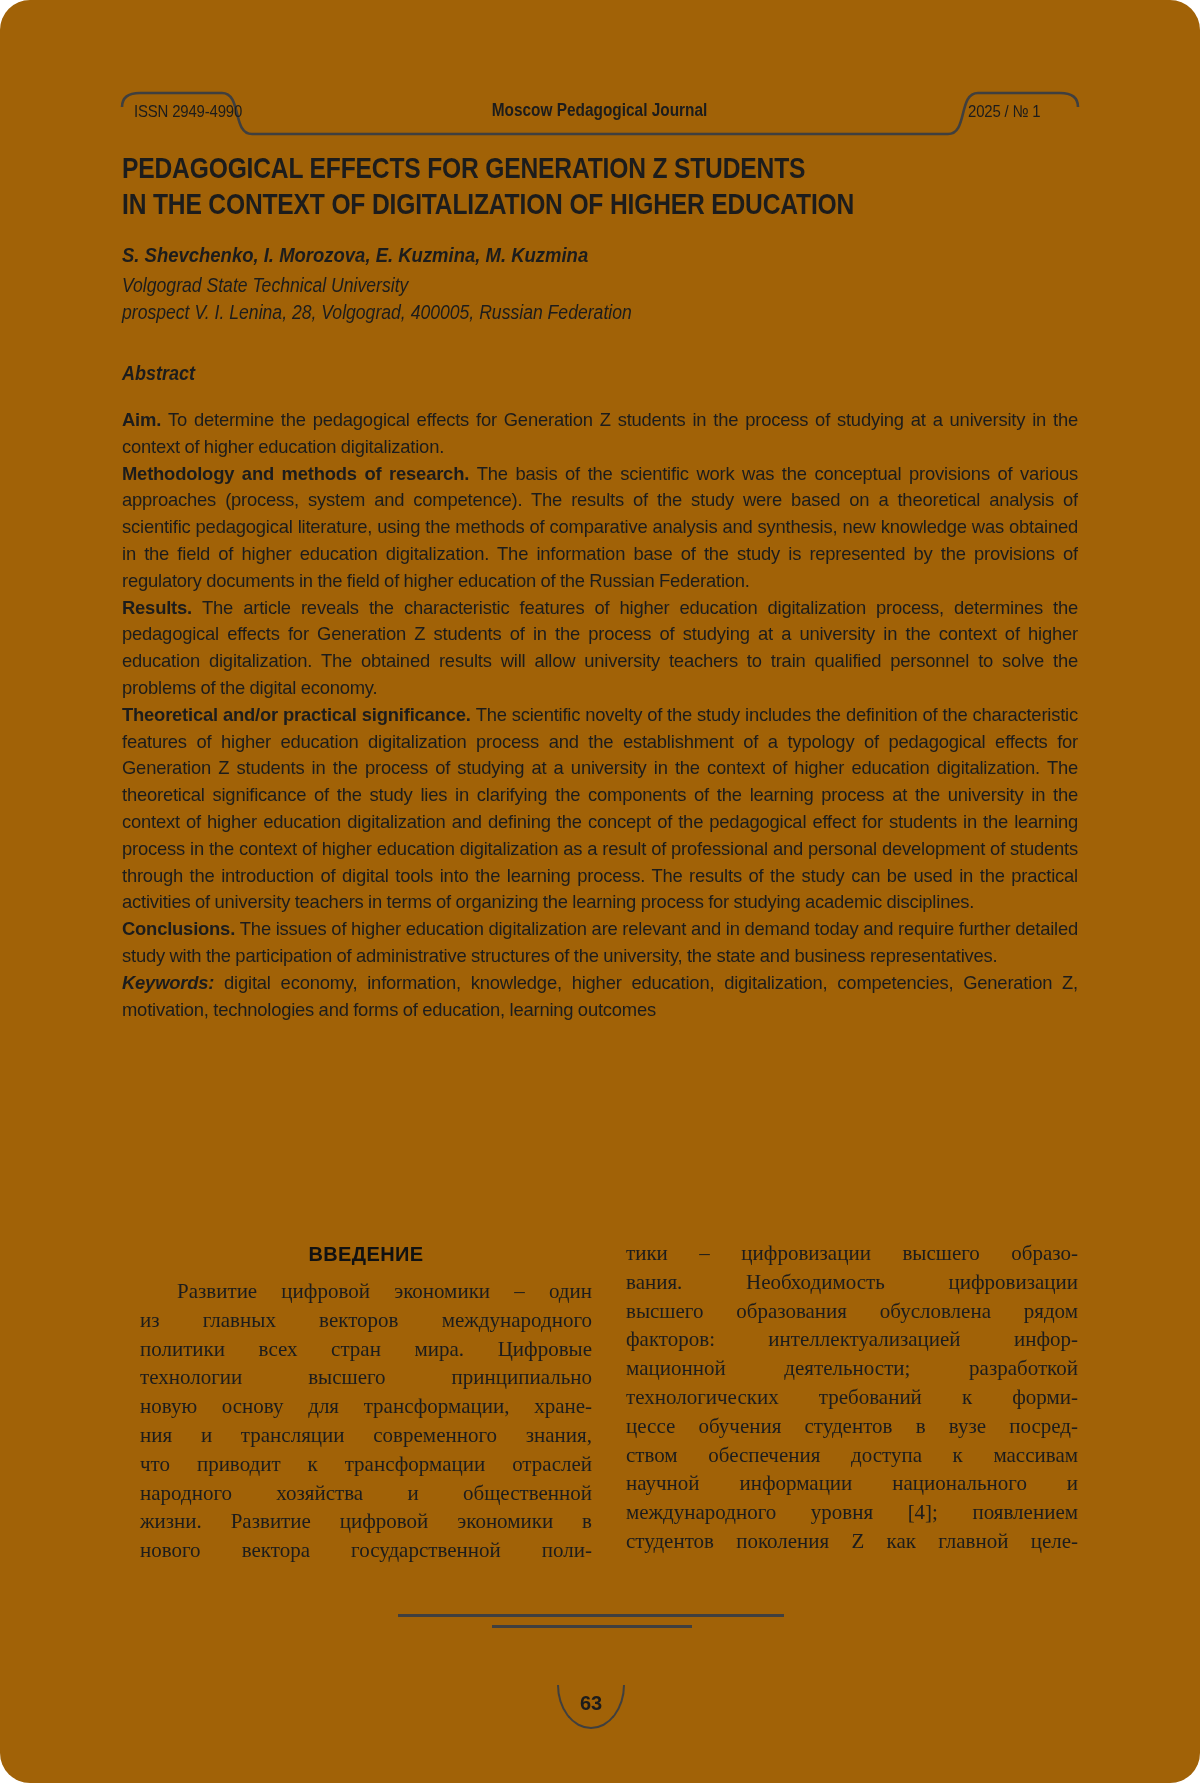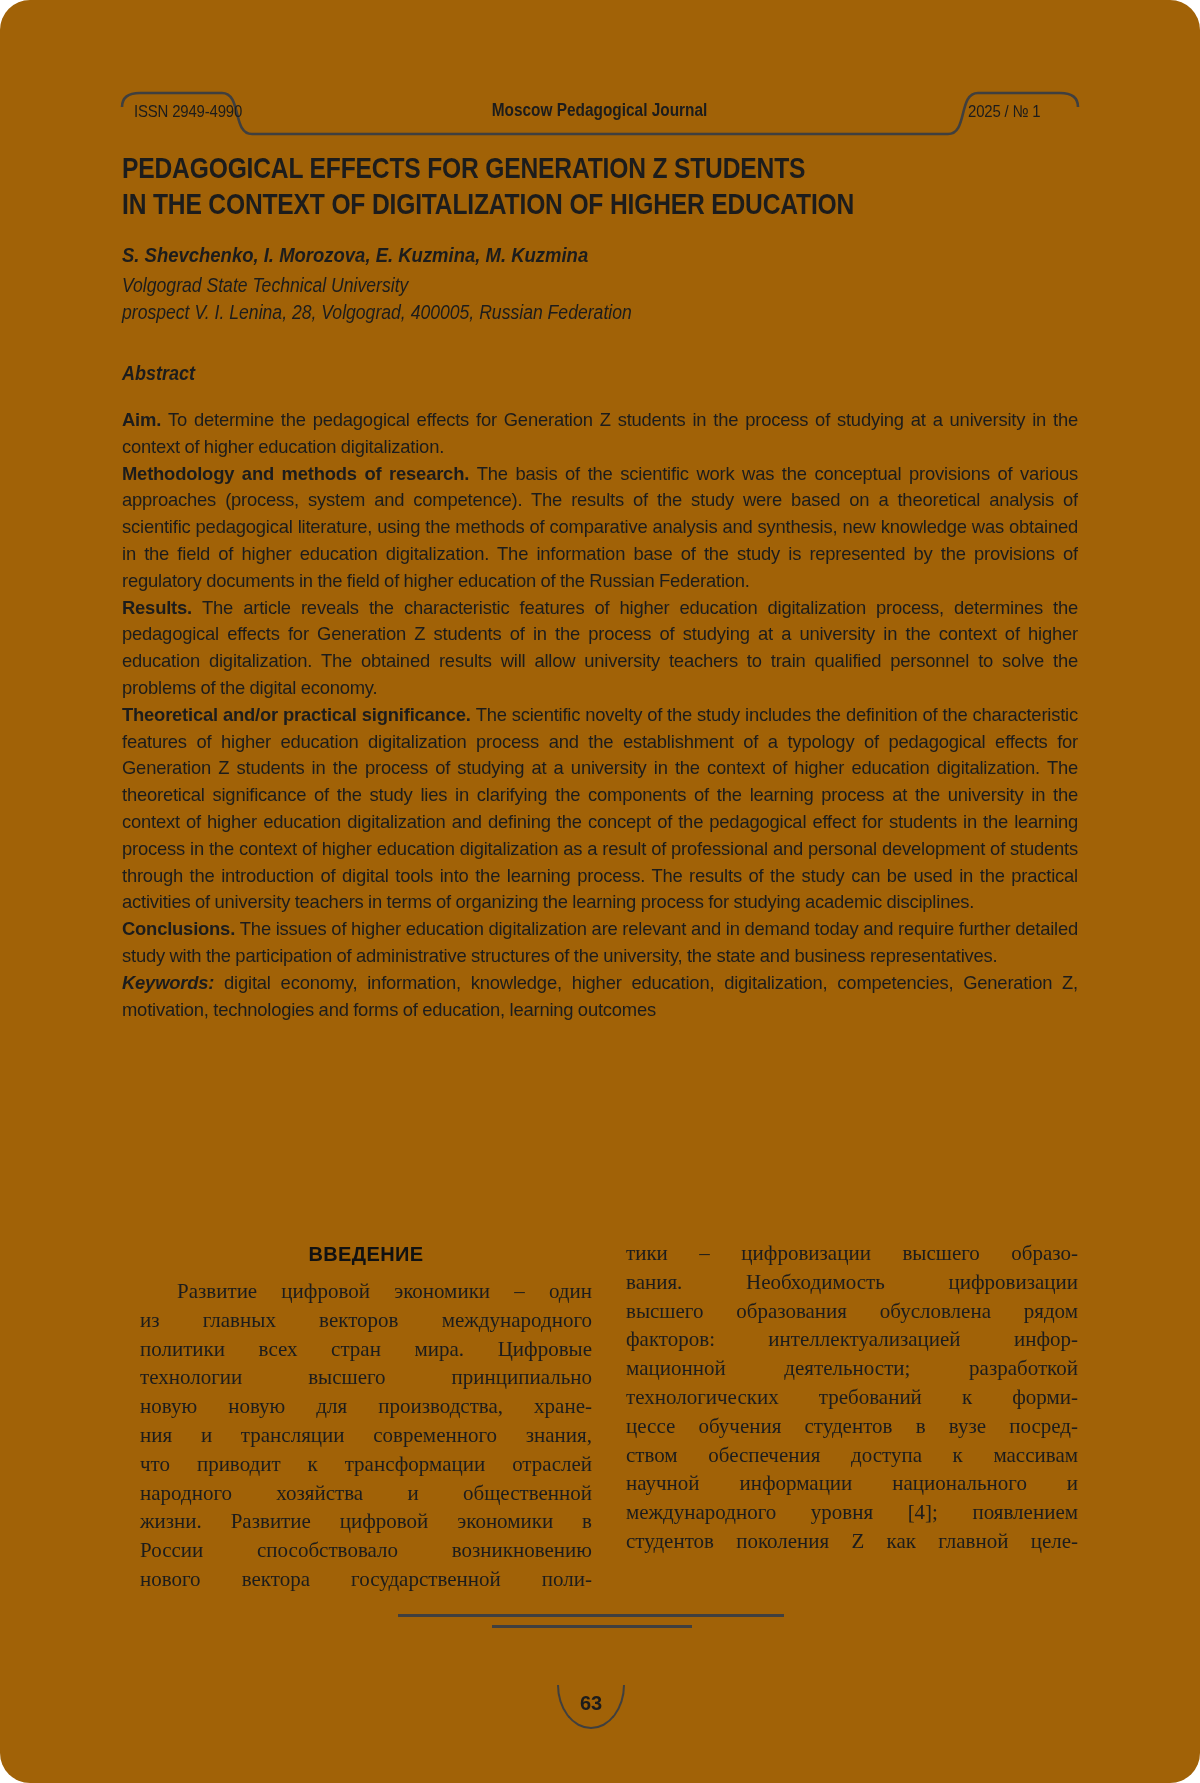--- a/index.html
+++ b/index.html
@@ -135,26 +135,25 @@
       </div>
 
     <div class="intro">
       <div class="col">
         <div class="intro-heading">ВВЕДЕНИЕ</div>
         <div class="left-lines">
             <div class="rline">Развитие цифровой экономики – один</div>
             <div class="rline">из главных векторов международного</div>
             <div class="rline">политики всех стран мира. Цифровые</div>
             <div class="rline">технологии высшего принципиально</div>
-            <div class="rline">новую новую для производства, хране-</div>
+            <div class="rline">новую основу для трансформации, хране-</div>
             <div class="rline">ния и трансляции современного знания,</div>
             <div class="rline">что приводит к трансформации отраслей</div>
             <div class="rline">народного хозяйства и общественной</div>
             <div class="rline">жизни. Развитие цифровой экономики в</div>
-            <div class="rline">России способствовало возникновению</div>
             <div class="rline">нового вектора государственной поли-</div>
           </div>
       </div>
       <div class="col">
         <div class="right-lines">
             <div class="rline">тики – цифровизации высшего образо-</div>
             <div class="rline">вания. Необходимость цифровизации</div>
             <div class="rline">высшего образования обусловлена рядом</div>
             <div class="rline">факторов: интеллектуализацией инфор-</div>
             <div class="rline">мационной деятельности; разработкой</div>

